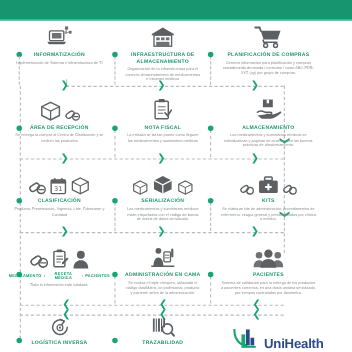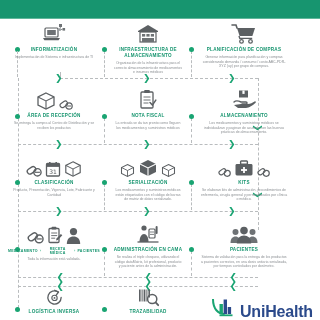--- a/index.html
+++ b/index.html
@@ -33,21 +33,21 @@
   .ttl{color:#17956f;font-size:4.6px;font-weight:bold;letter-spacing:.25px;line-height:6px;margin:0 0 2px 0;text-transform:uppercase;}
   .dsc{color:#8b8f93;font-size:3.5px;line-height:4.6px;margin:0;padding:0 4px;}
 
   
   .lblrow{display:flex;align-items:center;justify-content:center;gap:2px;margin-bottom:2px;}
   .lblrow .ttl{margin:0;font-size:3.6px;line-height:4.2px;}
   .sep{color:#19a472;font-size:4px;line-height:4px;}
 
   
   .logo{position:absolute;display:flex;align-items:flex-end;gap:2px;}
-  .logo-text{font-size:16px;font-weight:bold;color:#2b4a8b;letter-spacing:-0.2px;line-height:10px;}
+  .logo-text{font-size:12px;font-weight:bold;color:#2b4a8b;letter-spacing:-0.2px;line-height:10px;}
 </style>
 </head>
 <body>
 
 <div class="page">
 
   <div class="topbar"></div>
   <div class="topbar-line"></div>
 
   <div class="flow">

